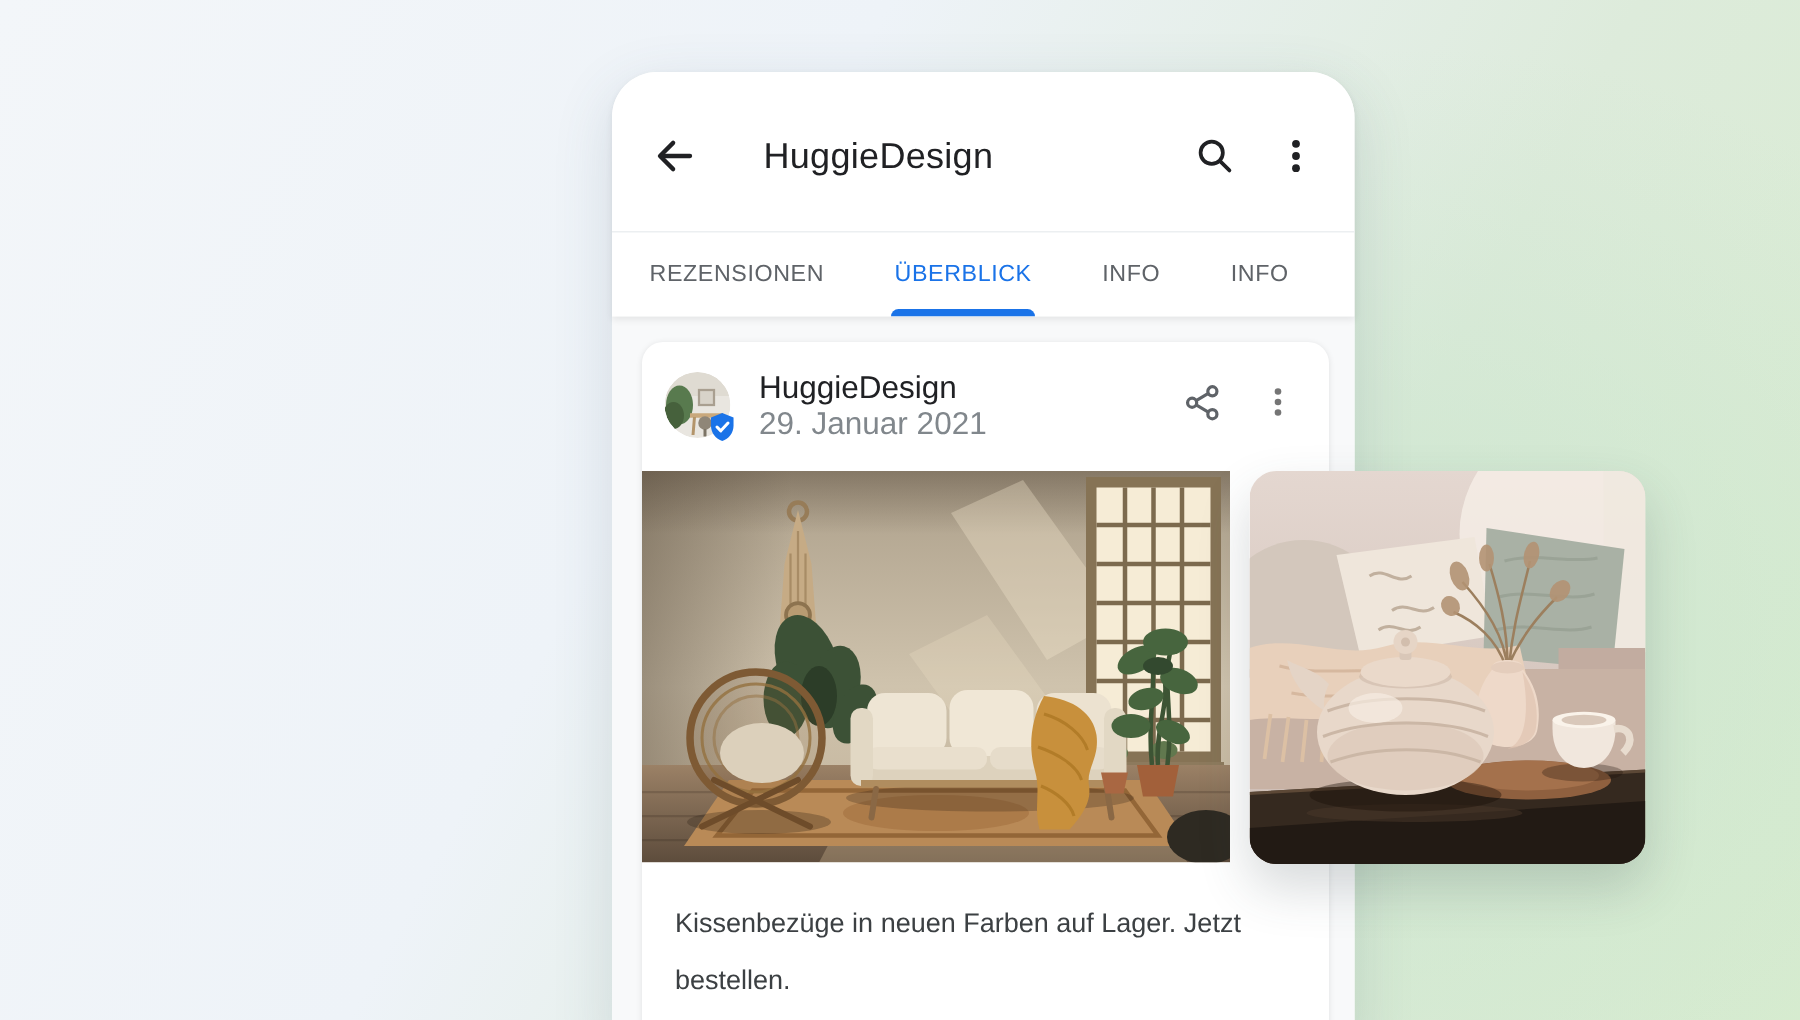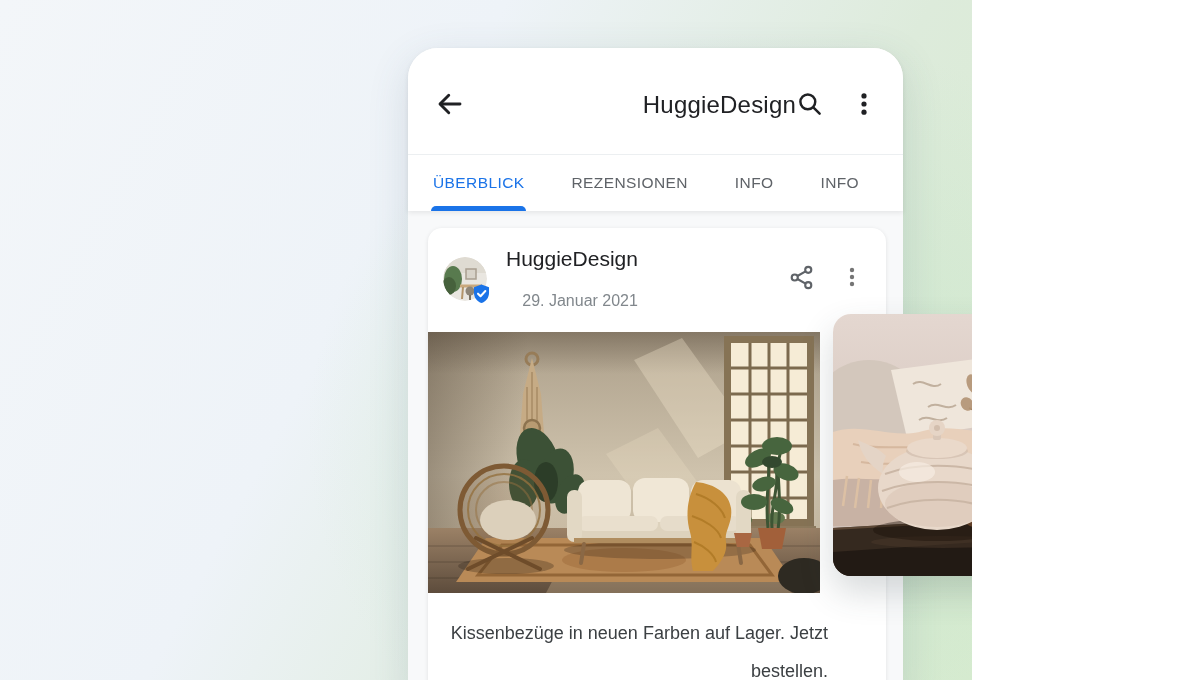--- a/index.html
+++ b/index.html
@@ -1,23 +1,22 @@
 <!DOCTYPE html>
 <html style="--accent: #1a73e8; --tab-inactive: #5f6368; --text-primary: #202124; --text-secondary: #81878c; --body-text: #3c4043; --phone-bg: #ffffff; --content-bg: #f8f9fa; --badge-blue: #1a73e8; --bg-gradient-start: #f3f6f9; --bg-gradient-end: #d8ecd0;"><head>
 <meta charset="utf-8">
 <style>
   * { margin:0; padding:0; box-sizing:border-box; }
   html,body { width:1200px; height:680px; overflow:hidden; font-family:"Liberation Sans", sans-serif; }
 
   .stage {
-    position:relative; width:972px; height:680px; overflow:hidden;
+    position:relative; width:1200px; height:680px; overflow:hidden;
     background:
       radial-gradient(640px 560px at 79% 64%, rgba(198,228,202,.65), rgba(198,228,202,0) 72%),
       linear-gradient(118deg, #f3f6f9 0%, #eef3f8 38%, #ddebdb 70%, #d8ecd0 100%);
-    text-align: right;
   }
 
   
   .phone {
     position:absolute; left:408px; top:48px; width:495px; height:652px;
     background:var(--phone-bg,#fff); border-radius:30px 30px 0 0;
     box-shadow:0 12px 40px rgba(70,95,110,.16);
     display:flex; flex-direction:column;
   }
   .phone-top {
@@ -54,21 +53,21 @@
     margin:17px 17px 0 20px; width:458px; background:#fff;
     border-radius:14px; box-shadow:0 1px 4px rgba(0,0,0,.10);
     padding-bottom:30px;
   }
   .post-header { display:flex; align-items:center; padding:18px 22px 21px 15px; }
   .avatar { position:relative; width:44px; height:44px; flex:none; cursor:pointer; }
   .avatar > svg { border-radius:50%; display:block; }
   .badge { position:absolute; right:-5px; bottom:-3px; width:21px; height:21px; }
   .author-block { margin-left:19px; min-width:0; }
   .author-name { font-size:21px; font-weight:500; color:var(--text-primary,#202124); line-height:25px; }
-  .post-date { font-size:16px; color:var(--text-secondary,#81878c); line-height:20px; margin-top:20px; }
+  .post-date { font-size:21px; color:var(--text-secondary,#81878c); line-height:20px; margin-top:2px; }
   .post-actions { margin-left:auto; display:flex; align-items:center; gap:25px; }
 
   .main-photo { display:block; width:392px; height:261px; overflow:hidden; cursor:pointer; }
   .main-photo svg { display:block; }
 
   .post-text {
     margin:21px 22px 0 22px; max-width:378px;
     font-size:18px; line-height:38px; color:var(--body-text,#3c4043);
   }
 
@@ -112,22 +111,22 @@
             <svg width="26" height="26" viewBox="0 0 24 24" fill="#202124">
               <circle cx="12" cy="4.5" r="2.4"></circle>
                 <circle cx="12" cy="12" r="2.4"></circle>
                 <circle cx="12" cy="19.5" r="2.4"></circle>
             </svg>
           </span>
         </button>
       </div>
 
       <div class="tabs">
+        <div class="tab">REZENSIONEN</div>
         <div class="tab active">ÜBERBLICK</div>
-        <div class="tab">REZENSIONEN</div>
         <div class="tab">INFO</div>
         <div class="tab">INFO</div>
       </div>
     </div>
 
     <div class="phone-body">
       <div class="post-card">
 
         <div class="post-header">
           <div class="avatar">

